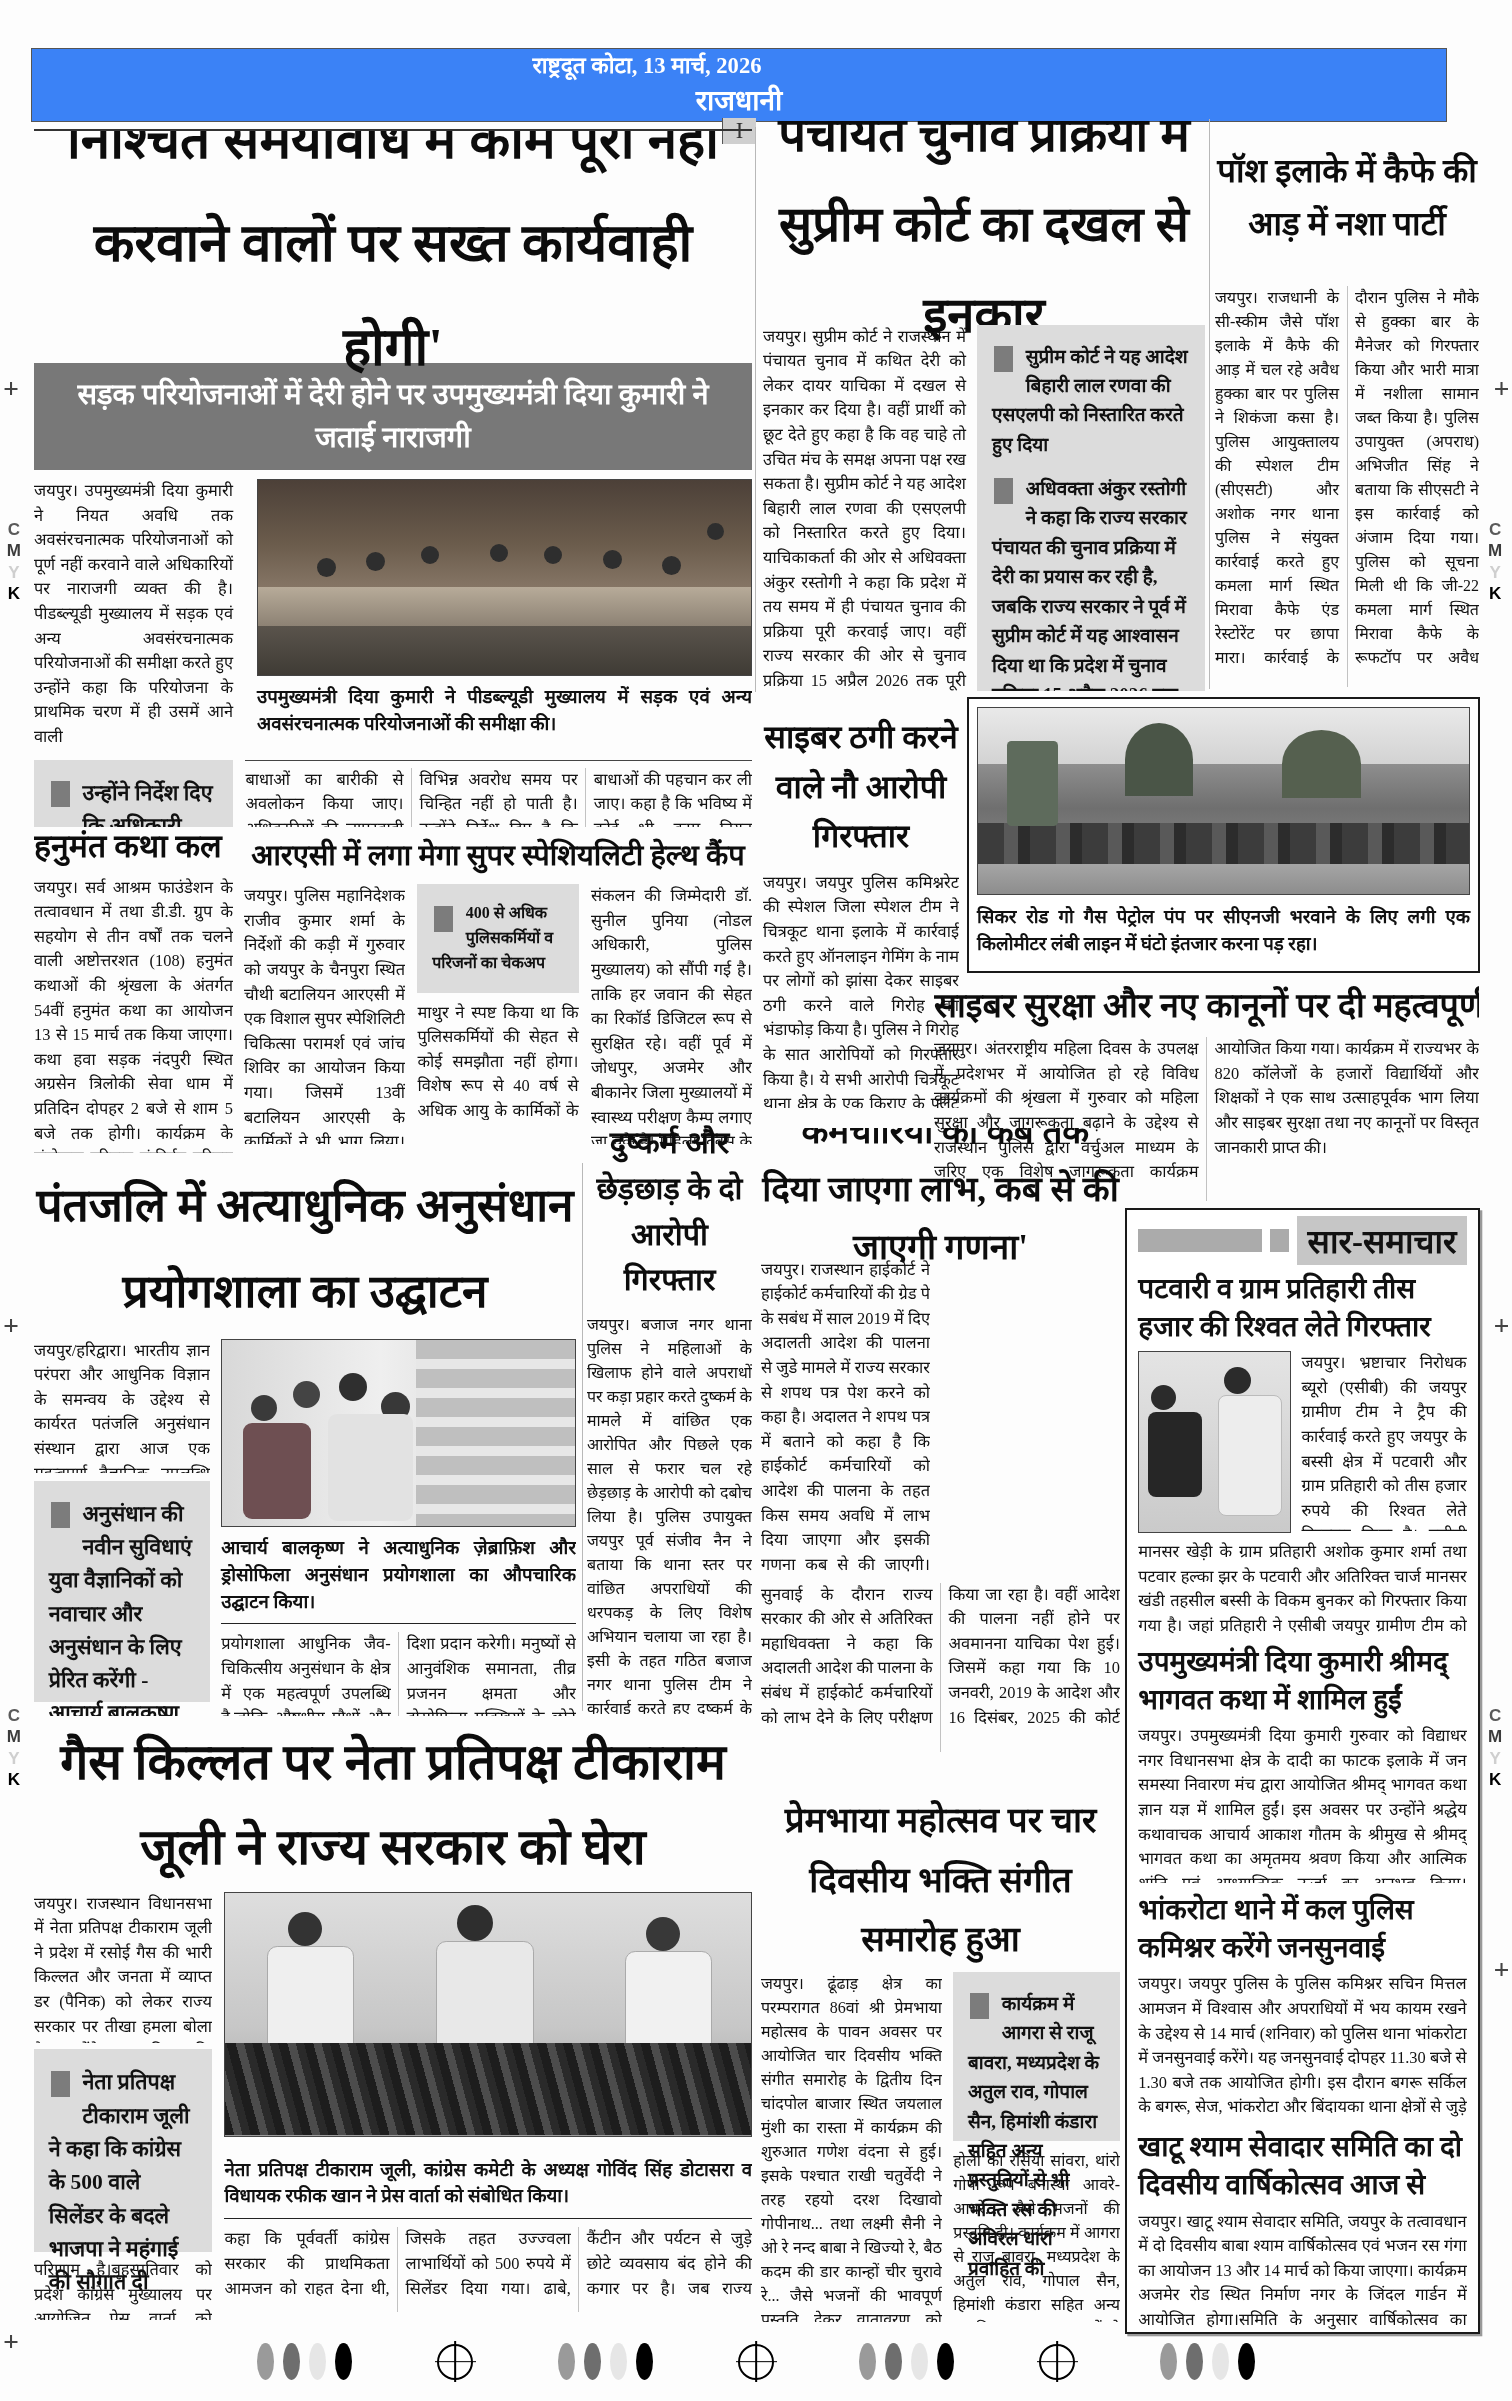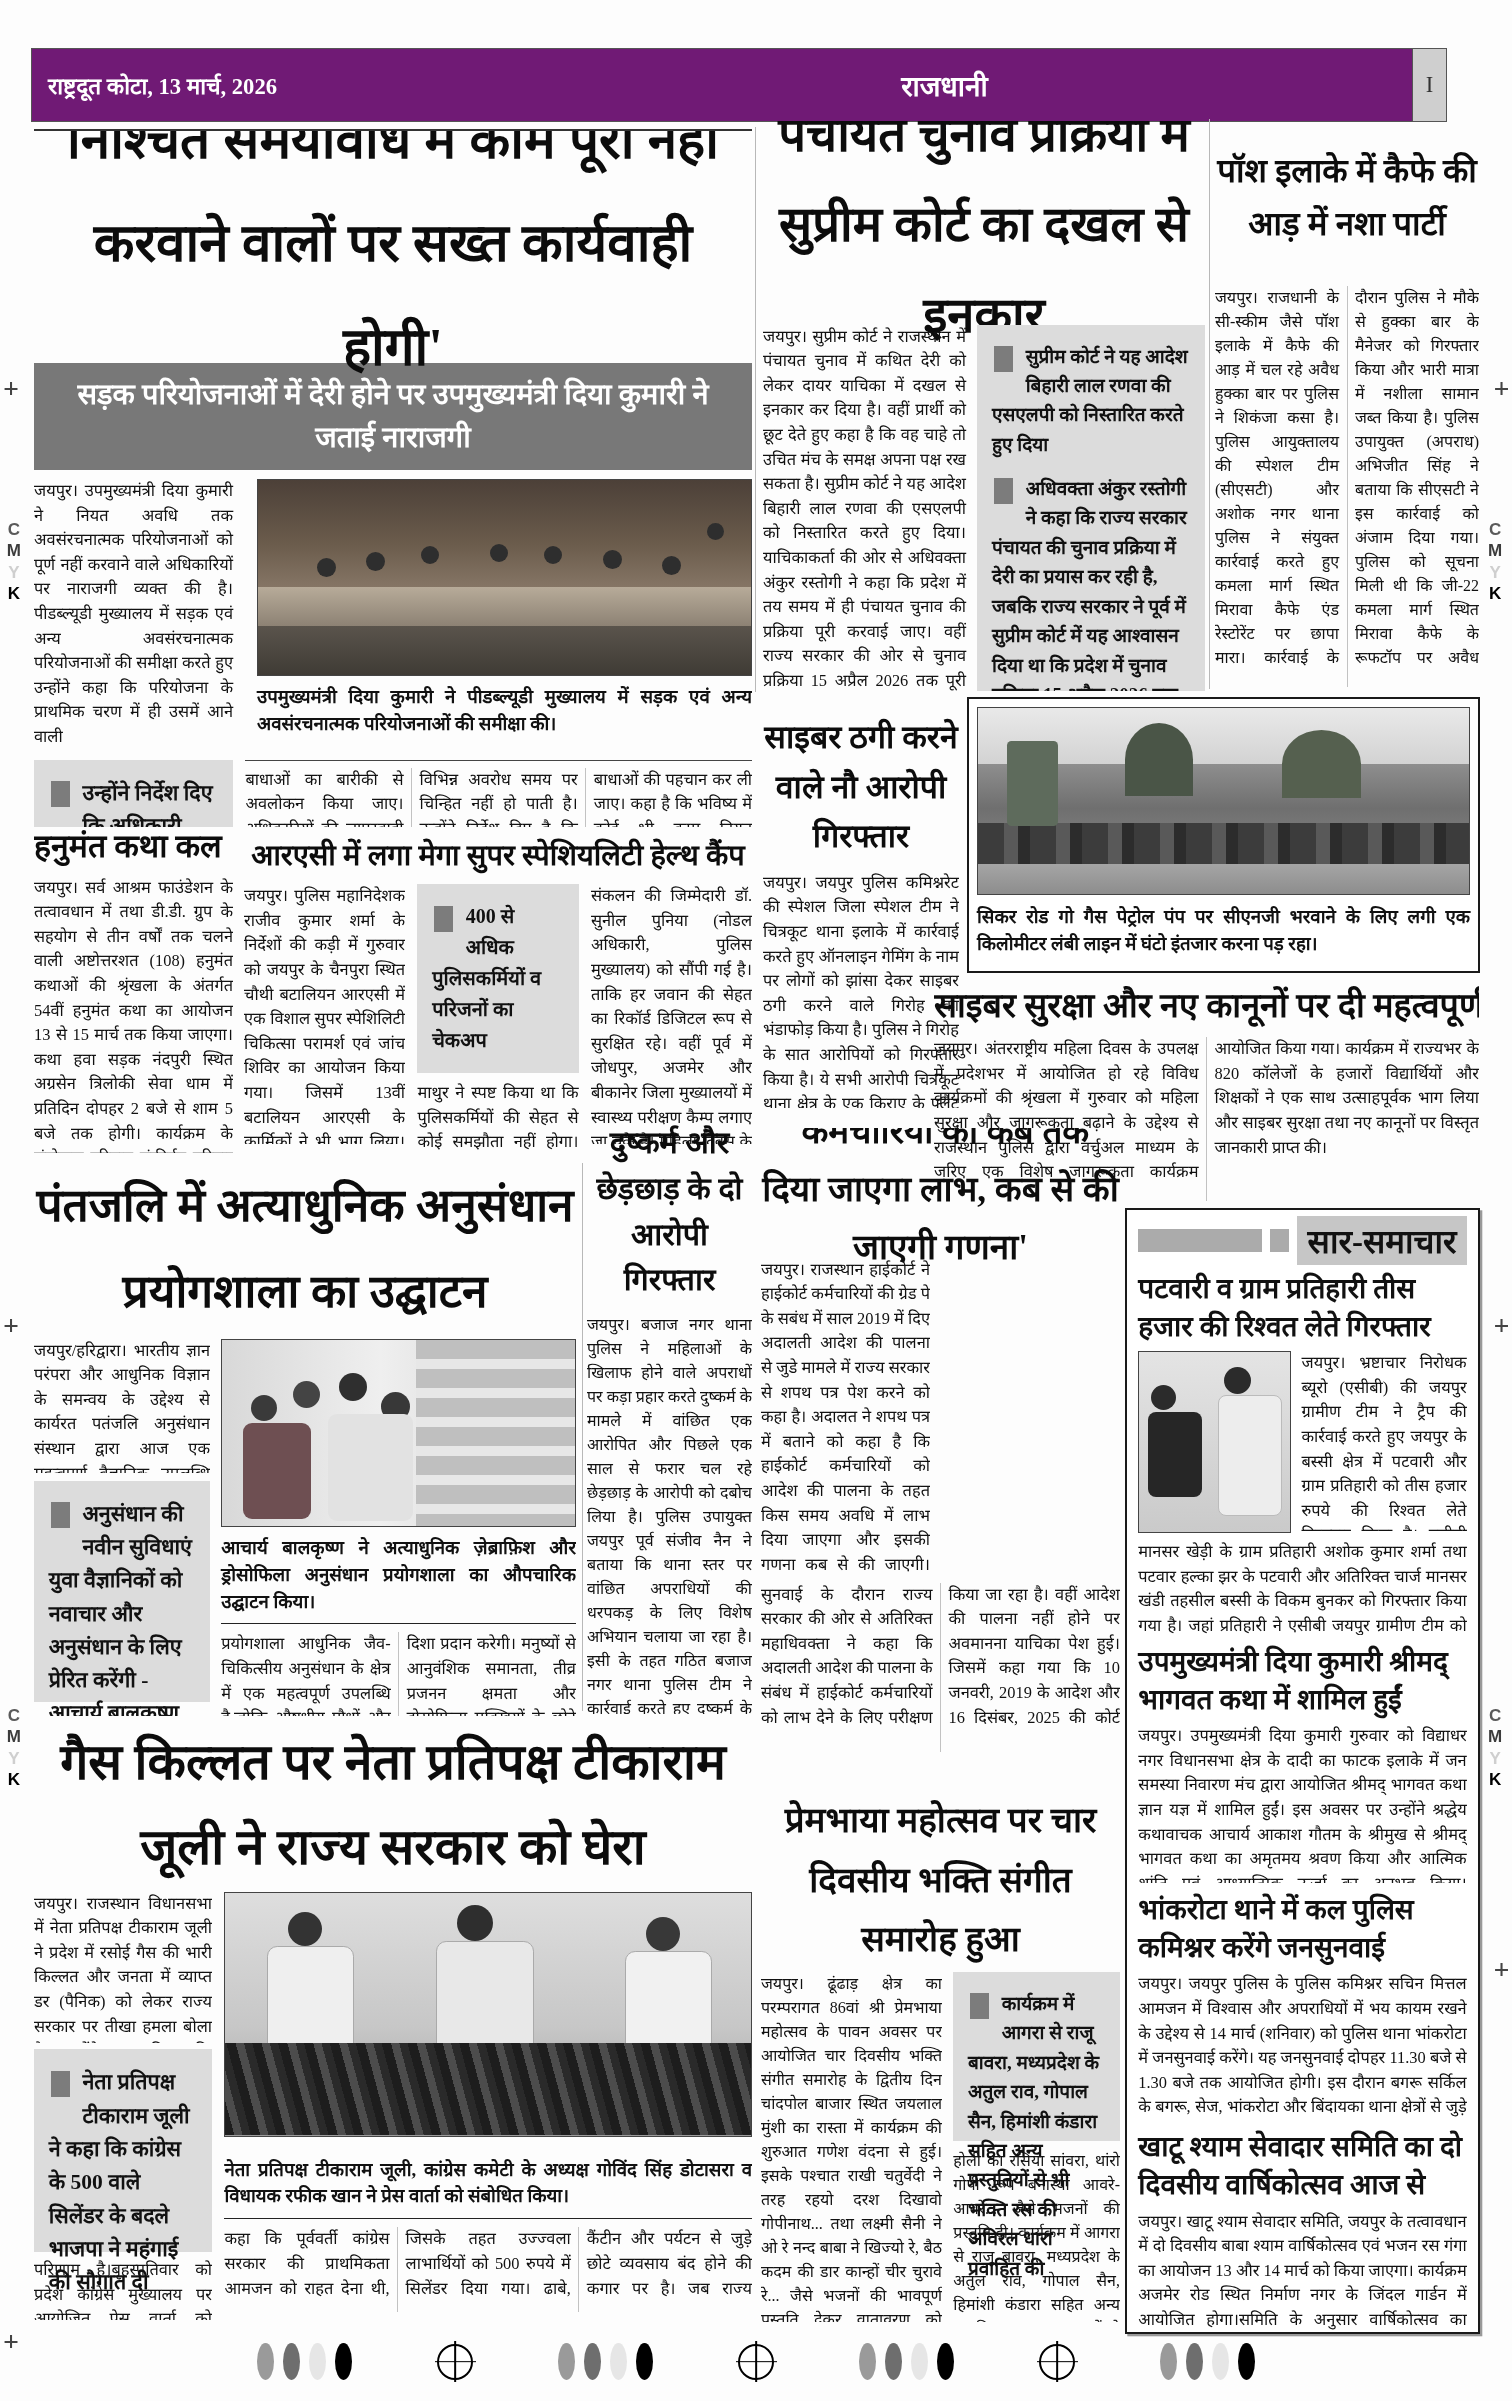--- a/index.html
+++ b/index.html
@@ -4,22 +4,22 @@
 <style>
   html,body{margin:0;padding:0;}
   body{
     width:1512px;height:2401px;position:relative;background:#fdfdfd;
     font-family:"Liberation Serif","DejaVu Serif",serif;color:#111;
     overflow:hidden;
   }
   .abs{position:absolute;}
   .clip{overflow:hidden;}
   
-  .masthead{left:31px;top:48px;width:1414px;height:72px;background:#701a75;
-    display:flex;align-items:center;color:#fff;border:1.1px solid #555;}
+  .masthead{left:31px;top:48px;width:1414px;height:72px;background:#3b82f6;
+    display:flex;align-items:center;color:#fff;border:1.1px solid #555;flex-direction:column;}
   .masthead .ed{font-size:22.6px;font-weight:bold;padding-left:16px;width:429px;}
   .masthead .ttl{font-size:28px;font-weight:bold;flex:1;text-align:center;}
   .masthead .corner{width:33px;height:100%;background:#cfcfcf;color:#333;display:flex;
     align-items:center;justify-content:center;font-size:22.6px;border-left:1.1px solid #555;}
   
   .hl{font-weight:bold;text-align:center;color:#0c0c0c;}
   .hl-left{font-weight:bold;color:#0c0c0c;text-align:left;}
   .body{font-size:16.4px;line-height:1.5;text-align:justify;}
   .cols2{column-count:2;column-gap:16px;column-rule:0.6px solid #c2c2c2;}
   .cols3{column-count:3;column-gap:16px;column-rule:0.6px solid #c2c2c2;}
@@ -159,21 +159,21 @@
   <div class="body" style="margin-top:8px;">जयपुर। सर्व आश्रम फाउंडेशन के तत्वावधान में तथा डी.डी. ग्रुप के सहयोग से तीन वर्षों तक चलने वाली अष्टोत्तरशत (108) हनुमंत कथाओं की श्रृंखला के अंतर्गत 54वीं हनुमंत कथा का आयोजन 13 से 15 मार्च तक किया जाएगा। कथा हवा सड़क नंदपुरी स्थित अग्रसेन त्रिलोकी सेवा धाम में प्रतिदिन दोपहर 2 बजे से शाम 5 बजे तक होगी। कार्यक्रम के संयोजक हरिनाम संकीर्तन परिवार के कृष्ण स्वरूप बूब, व्यासपीठ से अकिंचन महाराज हनुमंत कथा का रसपान करवाएंगे।</div>
 </div>
 
 <div class="abs clip" style="left:244px;top:836px;width:508px;height:317px;">
   <div class="hl" style="font-size:29px;line-height:1.35;white-space:nowrap;">आरएसी में लगा मेगा सुपर स्पेशियलिटी हेल्थ कैंप</div>
   <div style="display:flex;gap:12.4px;margin-top:9px;">
     <div class="body clip" style="flex:1;height:260px;">जयपुर। पुलिस महानिदेशक राजीव कुमार शर्मा के निर्देशों की कड़ी में गुरुवार को जयपुर के चैनपुरा स्थित चौथी बटालियन आरएसी में एक विशाल सुपर स्पेशिलिटी चिकित्सा परामर्श एवं जांच शिविर का आयोजन किया गया। जिसमें 13वीं बटालियन आरएसी के कार्मिकों ने भी भाग लिया। पुलिस मुख्यालय में पूर्व में आयोजित उच्चस्तरीय बैठक में डीजीपी</div>
     <div style="flex:1;">
       <div class="qbox" style="margin-bottom:8px;">
         <div class="qsq"></div>
-        <div class="qtext" style="font-size:20px;">400 से अधिक पुलिसकर्मियों व परिजनों का चेकअप</div>
+        <div class="qtext" style="font-size:16px;">400 से अधिक पुलिसकर्मियों व परिजनों का चेकअप</div>
       </div>
       <div class="body clip" style="height:119px;">माथुर ने स्पष्ट किया था कि पुलिसकर्मियों की सेहत से कोई समझौता नहीं होगा। विशेष रूप से 40 वर्ष से अधिक आयु के कार्मिकों के लिए मासिक और वार्षिक स्वास्थ्य परीक्षण</div>
     </div>
     <div class="body clip" style="flex:1;height:260px;">संकलन की जिम्मेदारी डॉ. सुनील पुनिया (नोडल अधिकारी, पुलिस मुख्यालय) को सौंपी गई है। ताकि हर जवान की सेहत का रिकॉर्ड डिजिटल रूप से सुरक्षित रहे। वहीं पूर्व में जोधपुर, अजमेर और बीकानेर जिला मुख्यालयों में स्वास्थ्य परीक्षण कैम्प लगाए जा चुके है। महिला दिवस के उपलक्ष में गुरुवार को जयपुर स्थित राजस्थान पुलिस अकादमी तथा</div>
   </div>
 </div>
 
 <div class="abs clip" style="left:763px;top:713px;width:196px;height:402px;">
   <div class="hl" style="font-size:32px;line-height:1.55;">साइबर ठगी करने वाले नौ आरोपी गिरफ्तार</div>
   <div class="body clip" style="margin-top:9px;height:237px;">जयपुर। जयपुर पुलिस कमिश्नरेट की स्पेशल जिला स्पेशल टीम ने चित्रकूट थाना इलाके में कार्रवाई करते हुए ऑनलाइन गेमिंग के नाम पर लोगों को झांसा देकर साइबर ठगी करने वाले गिरोह का भंडाफोड़ किया है। पुलिस ने गिरोह के सात आरोपियों को गिरफ्तार किया है। ये सभी आरोपी चित्रकूट थाना क्षेत्र के एक किराए के फ्लैट से गिरोह चला रहे थे। पुलिस ने आरोपियों के कब्जे से 4 लैपटॉप, 1 टैबलेट, 24 मोबाइल फोन, 25 सिम कार्ड, 12 बैंक पासबुक, 28 एटीएम कार्ड, 4 लैपटॉप चार्जर, 2 एक्सटेंशन बोर्ड और 3 वाई-फाई राउटर जब्त किए हैं।</div>

